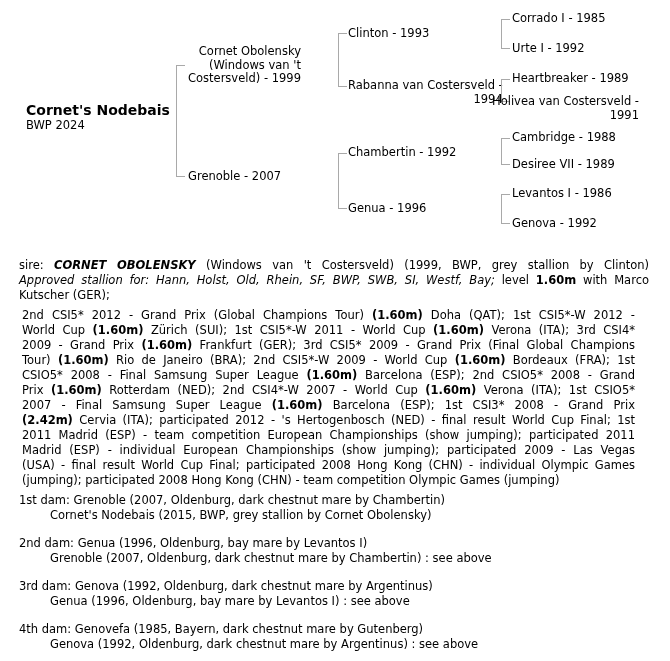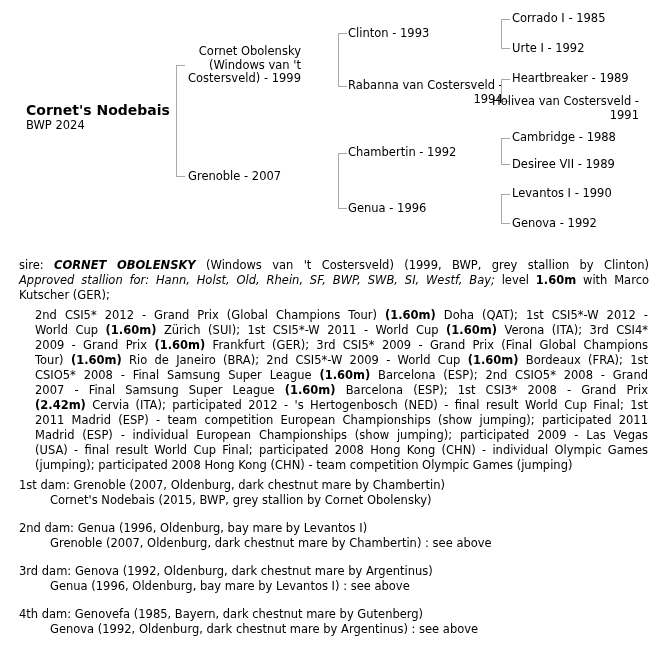--- a/index.html
+++ b/index.html
@@ -16,21 +16,21 @@
   .bracket{position:absolute;width:8px;border-left:1px solid #a9a9a9;}
   .bracket::before,.bracket::after{content:"";position:absolute;left:0;width:8px;border-top:1px solid #a9a9a9;}
   .bracket::before{top:0;}
   .bracket::after{bottom:0;}
 
   
   .textbody{font-size:11.5px;line-height:15px;}
   .jline{text-align:justify;text-align-last:justify;}
   .lline{text-align:left;text-align-last:left;}
   .sire-head{margin:3px 0 0 19px;width:630px;}
-  .results{margin:5px 0 0 35px;width:613px;}
+  .results{margin:5px 0 0 22px;width:613px;}
   .dams{margin:5px 0 0 19px;}
   .dam{margin-bottom:13px;}
   .dam .l2{padding-left:31px;}
   .b{font-weight:bold;}
   .i{font-style:italic;}
   .u{}
 </style>
 </head>
 <body>
 
@@ -90,41 +90,42 @@
     <div class="bracket" style="left:501px;top:138px;height:27px;"></div>
     <div class="node" style="left:512px;top:131px;">
       <div class="nl">Cambridge - 1988</div>
     </div>
     <div class="node" style="left:512px;top:158px;">
       <div class="nl">Desiree VII - 1989</div>
     </div>
 
     <div class="bracket" style="left:501px;top:194px;height:30px;"></div>
     <div class="node" style="left:512px;top:187px;">
-      <div class="nl">Levantos I - 1990</div>
+      <div class="nl">Levantos I - 1986</div>
     </div>
     <div class="node" style="left:512px;top:217px;">
       <div class="nl">Genova - 1992</div>
     </div>
   </div>
 
   <div class="textbody">
 
     <div class="sire-head">
       <div class="jline"><span class="u">sire:</span><span> </span><span class="b i">CORNET OBOLENSKY</span><span> (Windows van 't Costersveld) (1999, BWP, grey stallion by Clinton)</span></div>
       <div class="jline"><span class="i">Approved stallion for: Hann, Holst, Old, Rhein, SF, BWP, SWB, SI, Westf, Bay;</span><span> level </span><span class="b">1.60m</span><span> with Marco</span></div>
       <div class="lline"><span>Kutscher (GER);</span></div>
     </div>
 
     <div class="results">
       <div class="jline"><span>2nd CSI5* 2012 - Grand Prix (Global Champions Tour) </span><span class="b">(1.60m)</span><span> Doha (QAT); 1st CSI5*-W 2012 -</span></div>
       <div class="jline"><span>World Cup </span><span class="b">(1.60m)</span><span> Zürich (SUI); 1st CSI5*-W 2011 - World Cup </span><span class="b">(1.60m)</span><span> Verona (ITA); 3rd CSI4*</span></div>
       <div class="jline"><span>2009 - Grand Prix </span><span class="b">(1.60m)</span><span> Frankfurt (GER); 3rd CSI5* 2009 - Grand Prix (Final Global Champions</span></div>
       <div class="jline"><span>Tour) </span><span class="b">(1.60m)</span><span> Rio de Janeiro (BRA); 2nd CSI5*-W 2009 - World Cup </span><span class="b">(1.60m)</span><span> Bordeaux (FRA); 1st</span></div>
       <div class="jline"><span>CSIO5* 2008 - Final Samsung Super League </span><span class="b">(1.60m)</span><span> Barcelona (ESP); 2nd CSIO5* 2008 - Grand</span></div>
+      <div class="jline"><span>Prix </span><span class="b">(1.60m)</span><span> Rotterdam (NED); 2nd CSI4*-W 2007 - World Cup </span><span class="b">(1.60m)</span><span> Verona (ITA); 1st CSIO5*</span></div>
       <div class="jline"><span>2007 - Final Samsung Super League </span><span class="b">(1.60m)</span><span> Barcelona (ESP); 1st CSI3* 2008 - Grand Prix</span></div>
       <div class="jline"><span class="b">(2.42m)</span><span> Cervia (ITA); participated 2012 - 's Hertogenbosch (NED) - final result World Cup Final; 1st</span></div>
       <div class="jline"><span>2011 Madrid (ESP) - team competition European Championships (show jumping); participated 2011</span></div>
       <div class="jline"><span>Madrid (ESP) - individual European Championships (show jumping); participated 2009 - Las Vegas</span></div>
       <div class="jline"><span>(USA) - final result World Cup Final; participated 2008 Hong Kong (CHN) - individual Olympic Games</span></div>
       <div class="lline"><span>(jumping); participated 2008 Hong Kong (CHN) - team competition Olympic Games (jumping)</span></div>
     </div>
 
     <div class="dams">
 

